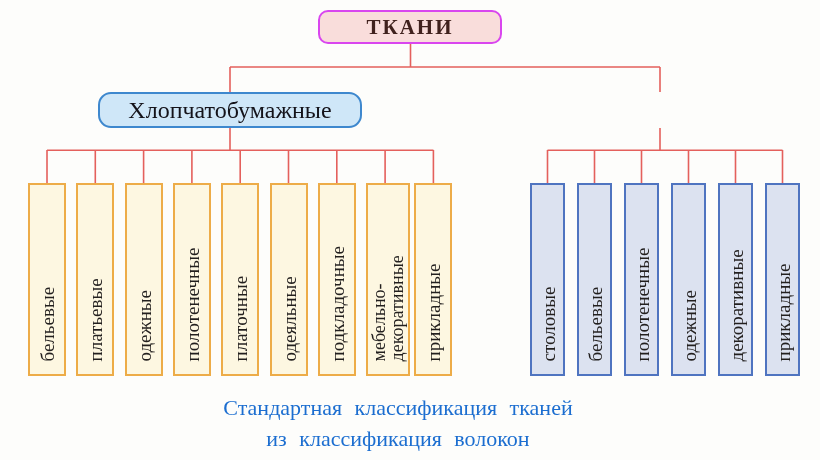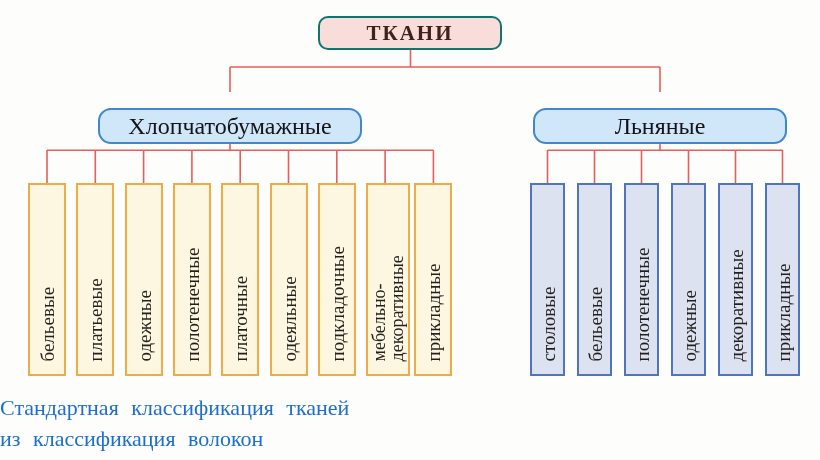--- a/index.html
+++ b/index.html
@@ -12,33 +12,33 @@
   }
   .stage{position:absolute;left:0;top:0;width:820px;height:460px;}
   .connectors{position:absolute;left:0;top:0;pointer-events:none;}
 
   .node{
     position:absolute;
     display:flex;align-items:center;justify-content:center;
     box-sizing:border-box;
   }
   .root-box{
-    left:318px;top:16px;width:184px;height:34px;
+    left:318px;top:10px;width:184px;height:34px;
     background:#f9dddb;
-    border:2px solid #0f766e;
+    border:2px solid #d946ef;
     border-radius:10px;
     font-size:21px;font-weight:bold;letter-spacing:2px;
     color:#40211d;
   }
   .branch-box{
     top:92px;height:36px;
     background:#cfe7f8;
     border:2px solid #3e88ce;
     border-radius:13px;
-    font-size:24px;color:#14131a;margin-top:16px;
+    font-size:24px;color:#14131a;
   }
   .branch-cotton{left:98px;width:264px;}
   .branch-linen{left:533px;width:254px;}
 
   .vbox{
     position:absolute;top:183px;height:193px;
     box-sizing:border-box;
   }
   .vbox.cotton{
     width:38px;
@@ -54,20 +54,21 @@
     position:absolute;left:50%;top:50%;
     width:175px;height:36px;
     transform:translate(-50%,-50%) rotate(-90deg);
     display:flex;align-items:center;justify-content:flex-start;
     font-size:19px;line-height:1.0;color:#221f1e;
     white-space:pre-line;
     padding-left:6px;box-sizing:border-box;
   }
   .caption{
     position:absolute;left:0;top:392px;width:796px;
+    text-align:center;
     color:#1c6ed0;
     font-size:22px;line-height:31px;
     word-spacing:7px;
     font-weight:500;
   }
 </style>
 </head>
 <body>
 
 <div class="stage">
@@ -82,21 +83,20 @@
              M433.4 150 V183" fill="none" stroke="#e4605c" stroke-width="1.6"></path>
 
     <path d="M660 128 V151 M547.5 150.2 H782.5
              M547.5 150 V183 M594.5 150 V183 M641.5 150 V183
              M688.5 150 V183 M735.5 150 V183 M782.5 150 V183" fill="none" stroke="#e4605c" stroke-width="1.6"></path>
   </svg>
 
   <div class="node root-box">ТКАНИ</div>
 
   <div class="node branch-box branch-cotton">Хлопчатобумажные</div>
-  <div class="node branch-box branch-linen">Льняные</div>
 
   <div class="vbox cotton" style="left:28px">
       <div class="vtext">бельевые</div>
     </div>
   <div class="vbox cotton" style="left:76.3px">
       <div class="vtext">платьевые</div>
     </div>
   <div class="vbox cotton" style="left:124.6px">
       <div class="vtext">одежные</div>
     </div>

